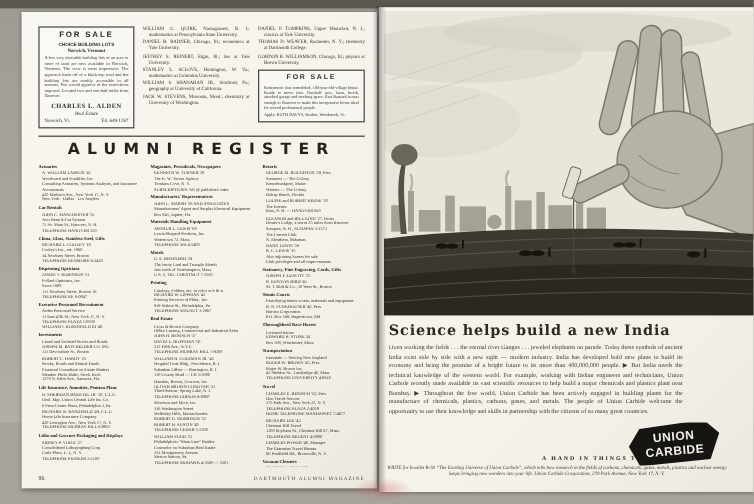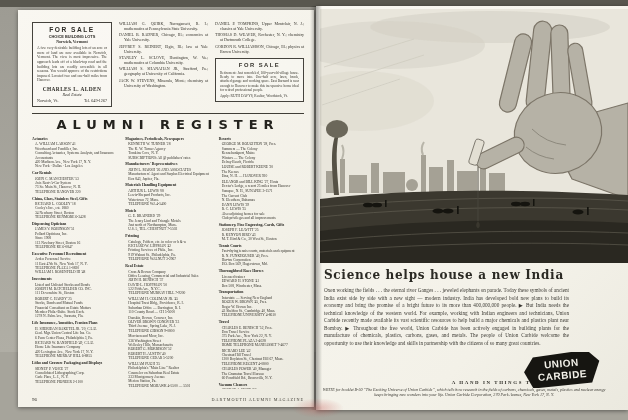--- a/index.html
+++ b/index.html
@@ -432,21 +432,21 @@
           <rect x="267" y="198" width="1.7" height="8"></rect>
       </g>
 
       <g>
         <rect x="152" y="130" width="9" height="26" rx="2.5" transform="rotate(18 156 143)" fill="#e3dfd3" stroke="#6f6b60" stroke-width=".8"></rect>
         <line x1="158" y1="158" x2="158" y2="212" stroke="#4a473e" stroke-width=".9"></line>
         <path d="M158,212 c-2.4,3.4 -2.4,5.6 0,7.6 c2.4,-2 2.4,-4.2 0,-7.6" fill="#3a372e"></path>
       </g>
     </svg>
 
-    <div class="headline">Science helps house a new India</div>
+    <div class="headline">Science helps build a new India</div>
     <div class="adbody">Oxen working the fields . . . the eternal river Ganges . . . jeweled elephants on parade. Today these symbols of ancient India exist side by side with a new sight — modern industry. India has developed bold new plans to build its economy and bring the promise of a bright future to its more than 400,000,000 people. ▶ But India needs the technical knowledge of the western world. For example, working with Indian engineers and technicians, Union Carbide recently made available its vast scientific resources to help build a major chemicals and plastics plant near Bombay. ▶ Throughout the free world, Union Carbide has been actively engaged in building plants for the manufacture of chemicals, plastics, carbons, gases, and metals. The people of Union Carbide welcome the opportunity to use their knowledge and skills in partnership with the citizens of so many great countries.</div>
     <div class="slogan">A HAND IN THINGS TO COME</div>
 
     <svg class="logo" viewBox="0 0 76 36">
       <g transform="rotate(-5 38 18)">
         <polygon points="0,17 10,3 64,0 76,12 67,33 8,34" fill="#161511"></polygon>
         <text x="38" y="15" text-anchor="middle" font-family="Liberation Sans, sans-serif" font-size="10" font-weight="bold" fill="#f3f1e9" letter-spacing="0.5">UNION</text>
         <text x="38" y="27" text-anchor="middle" font-family="Liberation Sans, sans-serif" font-size="10" font-weight="bold" fill="#f3f1e9" letter-spacing="0.5">CARBIDE</text>
       </g>
     </svg>

